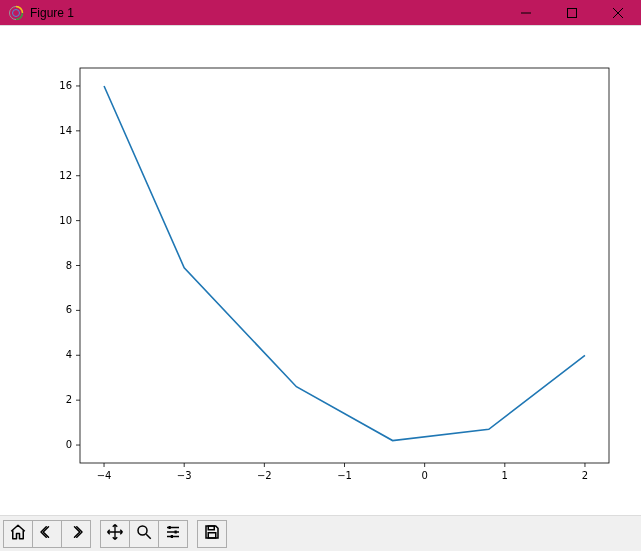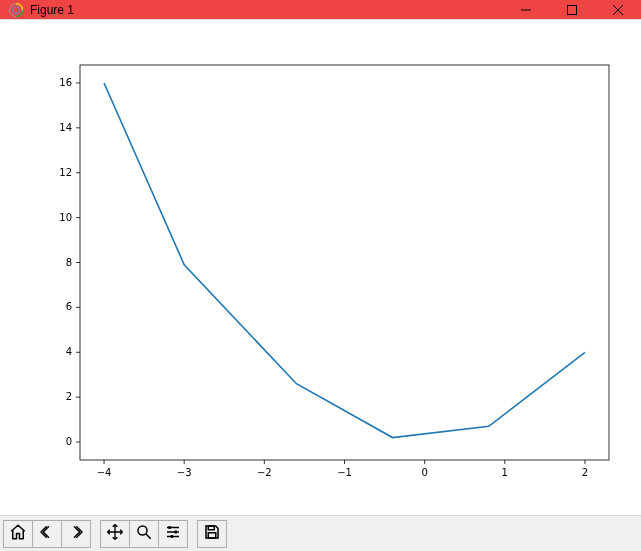--- a/index.html
+++ b/index.html
@@ -7,22 +7,22 @@
       width: 641px;
       height: 551px;
       font-family: "Segoe UI", Tahoma, sans-serif;
       font-size: 12px;
       background: #f0f0f0;
       overflow: hidden;
       display: flex;
       flex-direction: column;
     }
     .titlebar {
-      height: 20px;
-      background: #ef4444;
+      height: 26px;
+      background: #be185d;
       display: flex;
       align-items: center;
       border-bottom: 1px solid #dcdcdc;
     }
     .titlebar .app-icon {
       width: 16px; height: 16px;
       margin: 0 6px 0 8px;
       position: relative;
     }
     .titlebar .app-icon svg { width:16px; height:16px; display:block; }

